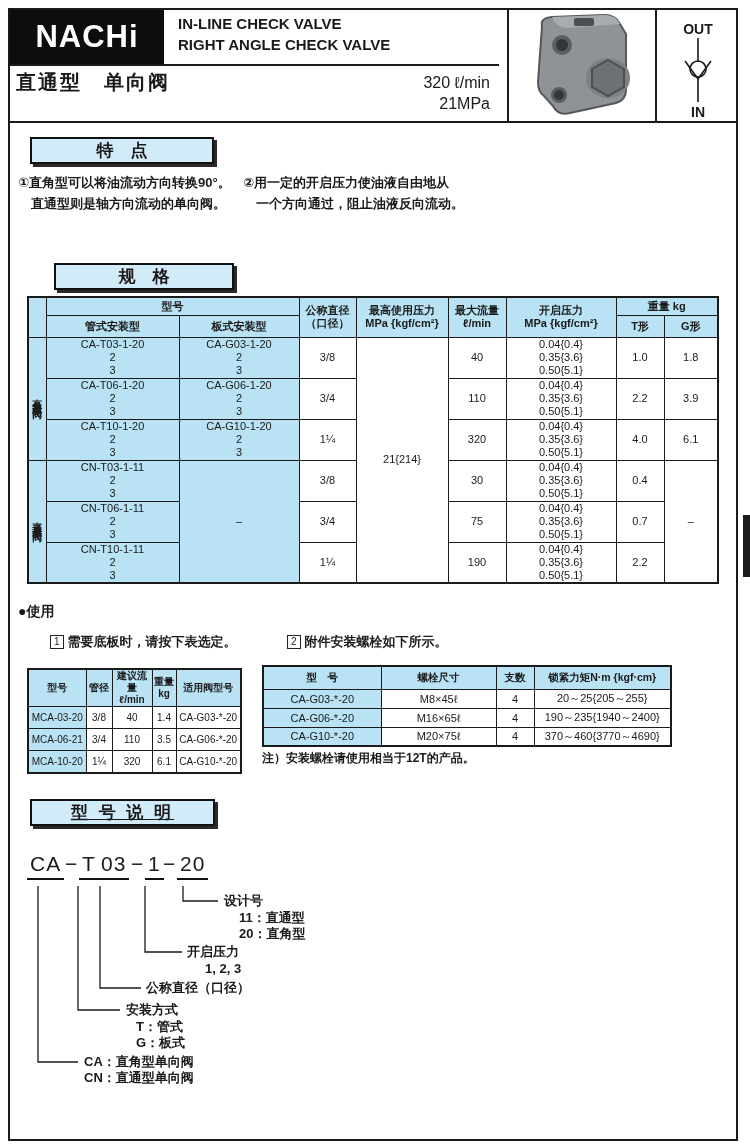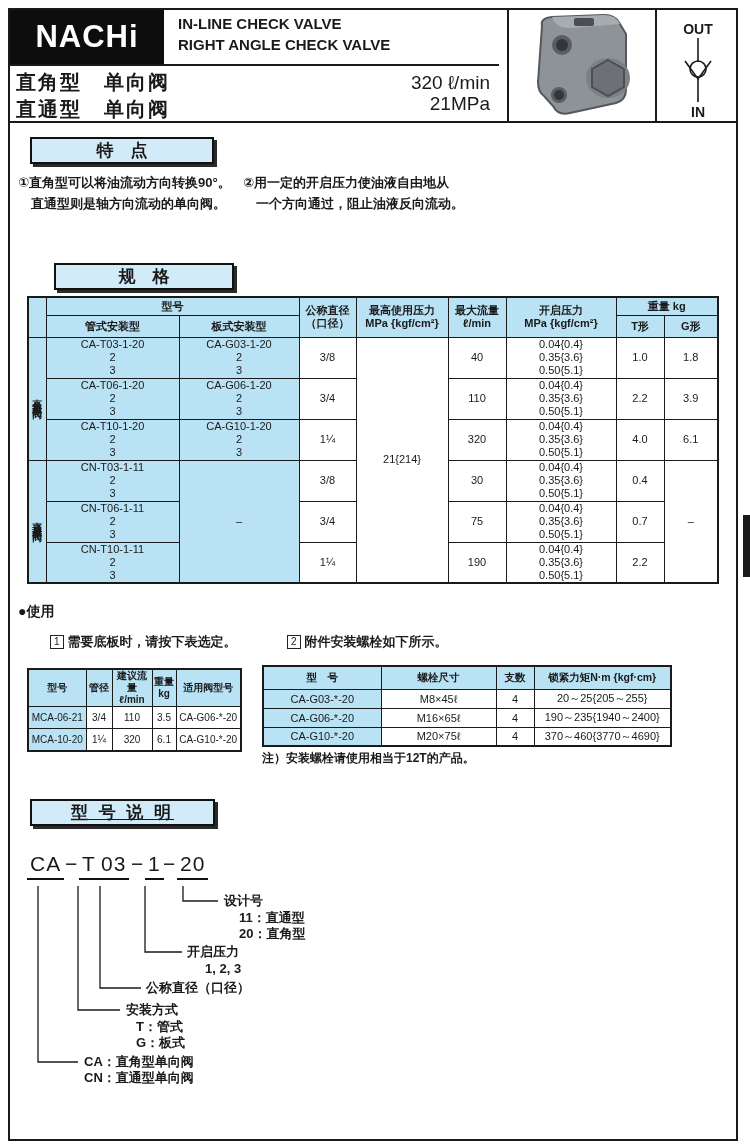--- a/index.html
+++ b/index.html
@@ -9,21 +9,21 @@
     -webkit-font-smoothing:antialiased;
   }
   .abs{position:absolute;}
   
   .hdr-box{left:8px;top:8px;width:730px;height:115px;border:2px solid #1a1a1a;background:#fff;box-sizing:border-box;}
   .logo-box{left:10px;top:10px;width:154px;height:54px;background:#0d0d0d;display:flex;align-items:center;justify-content:center;}
   .logo-text{color:#fff;font-size:31px;font-weight:700;letter-spacing:1px;}
   .en-titles{left:178px;top:13px;font-size:15px;font-weight:700;line-height:21px;}
   .hdr-rule{left:10px;top:64px;width:489px;border-top:2px solid #1a1a1a;height:0;}
   .cn-titles{left:16px;top:69px;font-size:20px;font-weight:700;line-height:27px;letter-spacing:2px;}
-  .hdr-specs{left:350px;top:72px;width:140px;text-align:right;font-size:19px;line-height:21px;}
+  .hdr-specs{left:350px;top:72px;width:140px;text-align:right;font-size:16px;line-height:21px;}
   .vdiv1{left:507px;top:8px;height:115px;border-left:2px solid #1a1a1a;}
   .vdiv2{left:655px;top:8px;height:115px;border-left:2px solid #1a1a1a;}
   
   .content-box{left:8px;top:123px;width:730px;height:1018px;border:2px solid #1a1a1a;border-top:none;box-sizing:border-box;}
   .edge-tab{right:0;top:515px;width:7px;height:62px;background:#1a1a1a;}
   
   .secbox{background:#d2ebf8;border:2px solid #111;box-shadow:3px 3px 0 #2a2a2a;
     display:flex;align-items:center;justify-content:center;font-size:17px;font-weight:700;box-sizing:border-box;}
   .sec-feat{left:30px;top:137px;width:184px;height:27px;}
   .sec-spec{left:30px;top:263px;width:180px;height:27px;margin-left:24px;}
@@ -82,21 +82,20 @@
   <span class="logo-text">NACHi</span>
 </div>
 
 <div class="abs en-titles">
   <div>IN-LINE CHECK VALVE</div>
   <div>RIGHT ANGLE CHECK VALVE</div>
 </div>
 <div class="abs hdr-rule"></div>
 
 <div class="abs cn-titles">
-  <div>直角型　单向阀</div>
   <div>直通型　单向阀</div>
 </div>
 
 <div class="abs hdr-specs">
   <div>320 ℓ/min</div>
   <div>21MPa</div>
 </div>
 
 <div class="abs vdiv1"></div>
 <div class="abs vdiv2"></div>
@@ -283,20 +282,27 @@
       <th class="blue">管径</th>
       <th class="blue pre">建议流量
 ℓ/min</th>
       <th class="blue pre">重量
 kg</th>
       <th class="blue">适用阀型号</th>
     </tr>
   </thead>
   <tbody>
     <tr>
+      <td class="blue">MCA-03-20</td>
+      <td>3/8</td>
+      <td>40</td>
+      <td>1.4</td>
+      <td>CA-G03-*-20</td>
+    </tr>
+    <tr>
       <td class="blue">MCA-06-21</td>
       <td>3/4</td>
       <td>110</td>
       <td>3.5</td>
       <td>CA-G06-*-20</td>
     </tr>
     <tr>
       <td class="blue">MCA-10-20</td>
       <td>1¼</td>
       <td>320</td>

